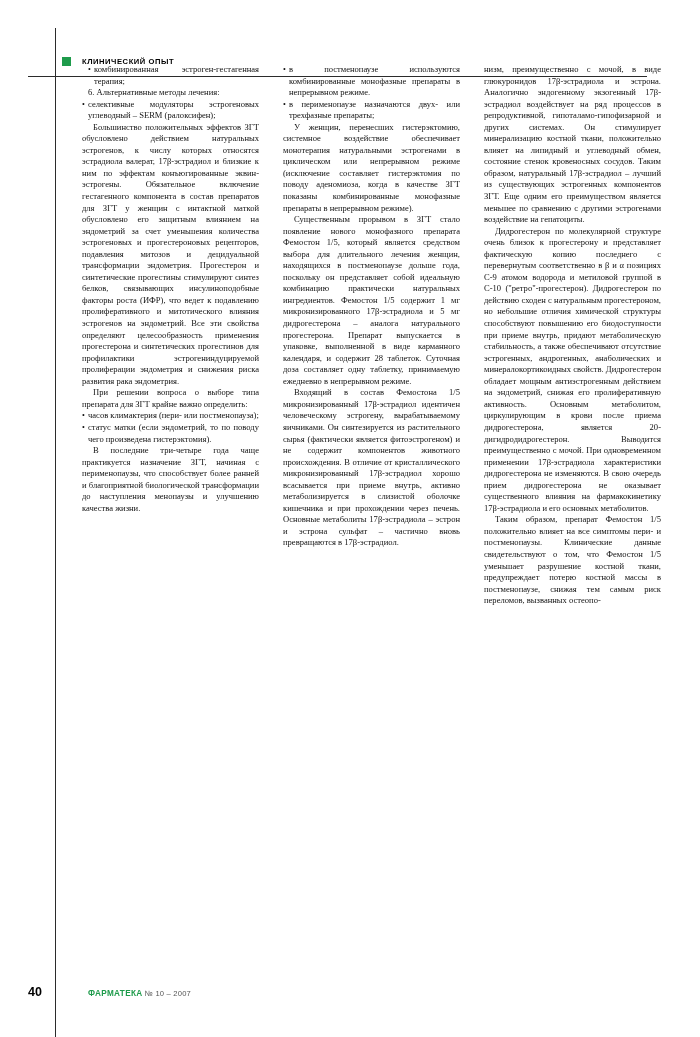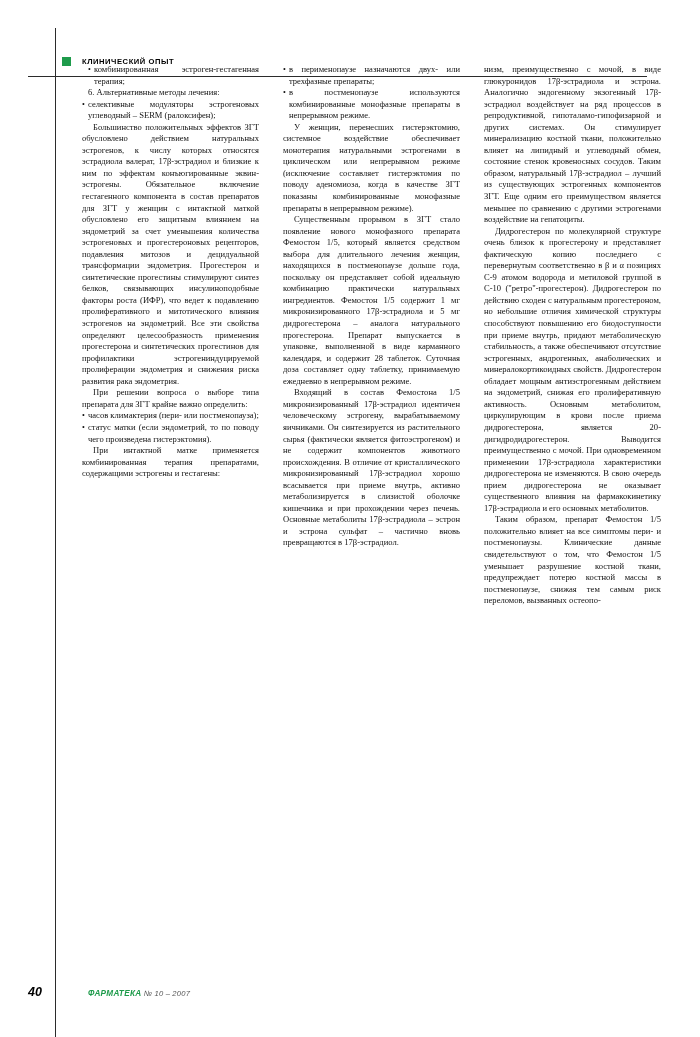--- a/index.html
+++ b/index.html
@@ -123,21 +123,20 @@
   }
   .col p:last-child { }
 
   
   .page-footer {
     position: absolute;
     left: 0;
     top: 985px;
     width: 624px;
     height: 30px;
-    font-style: italic;
   }
   .footer-page-number {
     position: absolute;
     left: 28px;
     top: 0px;
     font-family: "Liberation Sans", "DejaVu Sans", sans-serif;
     font-size: 12.5px;
     font-weight: bold;
     color: #000000;
   }
@@ -177,26 +176,26 @@
 <div class="columns">
 
   <div class="col col-1">
     <p class="bullet-in">комбинированная эстроген-гестагенная терапия;</p>
     <p class="numitem">6. Альтернативные методы лечения:</p>
     <p class="bullet">селективные модуляторы эстрогеновых углеводный – SERM (ралоксифен);</p>
     <p>Большинство положительных эффектов ЗГТ обусловлено действием натуральных эстрогенов, к числу которых относятся эстрадиола валерат, 17β-эстрадиол и близкие к ним по эффектам конъюгированные эквин-эстрогены. Обязательное включение гестагенного компонента в состав препаратов для ЗГТ у женщин с интактной маткой обусловлено его защитным влиянием на эндометрий за счет уменьшения количества эстрогеновых и прогестероновых рецепторов, подавления митозов и децидуальной трансформации эндометрия. Прогестерон и синтетические прогестины стимулируют синтез белков, связывающих инсулиноподобные факторы роста (ИФР), что ведет к подавлению пролиферативного и митотического влияния эстрогенов на эндометрий. Все эти свойства определяют целесообразность применения прогестерона и синтетических прогестинов для профилактики эстрогениндуцируемой пролиферации эндометрия и снижения риска развития рака эндометрия.</p>
     <p>При решении вопроса о выборе типа препарата для ЗГТ крайне важно определить:</p>
     <p class="bullet">часов климактерия (пери- или постменопауза);</p>
     <p class="bullet">статус матки (если эндометрий, то по поводу чего произведена гистерэктомия).</p>
-    <p>При интактной матке применяется комбинированная терапия препаратами, содержащими эстрогены и гестагены:</p>
+    <p>В последние три-четыре года чаще практикуется назначение ЗГТ, начиная с перименопаузы, что способствует более ранней и благоприятной биологической трансформации до наступления менопаузы и улучшению качества жизни.</p>
   </div>
 
   <div class="col col-2">
+    <p class="bullet">в постменопаузе используются комбинированные монофазные препараты в непрерывном режиме.</p>
     <p class="bullet">в перименопаузе назначаются двух- или трехфазные препараты;</p>
-    <p class="bullet">в постменопаузе используются комбинированные монофазные препараты в непрерывном режиме.</p>
     <p>У женщин, перенесших гистерэктомию, системное воздействие обеспечивает монотерапия натуральными эстрогенами в циклическом или непрерывном режиме (исключение составляет гистерэктомия по поводу аденомиоза, когда в качестве ЗГТ показаны комбинированные монофазные препараты в непрерывном режиме).</p>
     <p>Существенным прорывом в ЗГТ стало появление нового монофазного препарата Фемостон 1/5, который является средством выбора для длительного лечения женщин, находящихся в постменопаузе дольше года, поскольку он представляет собой идеальную комбинацию практически натуральных ингредиентов. Фемостон 1/5 содержит 1 мг микронизированного 17β-эстрадиола и 5 мг дидрогестерона – аналога натурального прогестерона. Препарат выпускается в упаковке, выполненной в виде карманного календаря, и содержит 28 таблеток. Суточная доза составляет одну таблетку, принимаемую ежедневно в непрерывном режиме.</p>
     <p>Входящий в состав Фемостона 1/5 микронизированный 17β-эстрадиол идентичен человеческому эстрогену, вырабатываемому яичниками. Он синтезируется из растительного сырья (фактически является фитоэстрогеном) и не содержит компонентов животного происхождения. В отличие от кристаллического микронизированный 17β-эстрадиол хорошо всасывается при приеме внутрь, активно метаболизируется в слизистой оболочке кишечника и при прохождении через печень. Основные метаболиты 17β-эстрадиола – эстрон и эстрона сульфат – частично вновь превращаются в 17β-эстрадиол.</p>
   </div>
 
   <div class="col col-3">
     <p class="noindent">низм, преимущественно с мочой, в виде глюкуронидов 17β-эстрадиола и эстрона. Аналогично эндогенному экзогенный 17β-эстрадиол воздействует на ряд процессов в репродуктивной, гипоталамо-гипофизарной и других системах. Он стимулирует минерализацию костной ткани, положительно влияет на липидный и углеводный обмен, состояние стенок кровеносных сосудов. Таким образом, натуральный 17β-эстрадиол – лучший из существующих эстрогенных компонентов ЗГТ. Еще одним его преимуществом является меньшее по сравнению с другими эстрогенами воздействие на гепатоциты.</p>
     <p>Дидрогестерон по молекулярной структуре очень близок к прогестерону и представляет фактическую копию последнего с перевернутым соответственно в β и α позициях С-9 атомом водорода и метиловой группой в С-10 ("ретро"-прогестерон). Дидрогестерон по действию сходен с натуральным прогестероном, но небольшие отличия химической структуры способствуют повышению его биодоступности при приеме внутрь, придают метаболическую стабильность, а также обеспечивают отсутствие эстрогенных, андрогенных, анаболических и минералокортикоидных свойств. Дидрогестерон обладает мощным антиэстрогенным действием на эндометрий, снижая его пролиферативную активность. Основным метаболитом, циркулирующим в крови после приема дидрогестерона, является 20-дигидродидрогестерон. Выводится преимущественно с мочой. При одновременном применении 17β-эстрадиола характеристики дидрогестерона не изменяются. В свою очередь прием дидрогестерона не оказывает существенного влияния на фармакокинетику 17β-эстрадиола и его основных метаболитов.</p>
     <p>Таким образом, препарат Фемостон 1/5 положительно влияет на все симптомы пери- и постменопаузы. Клинические данные свидетельствуют о том, что Фемостон 1/5 уменьшает разрушение костной ткани, предупреждает потерю костной массы в постменопаузе, снижая тем самым риск переломов, вызванных остеопо-</p>
   </div>

